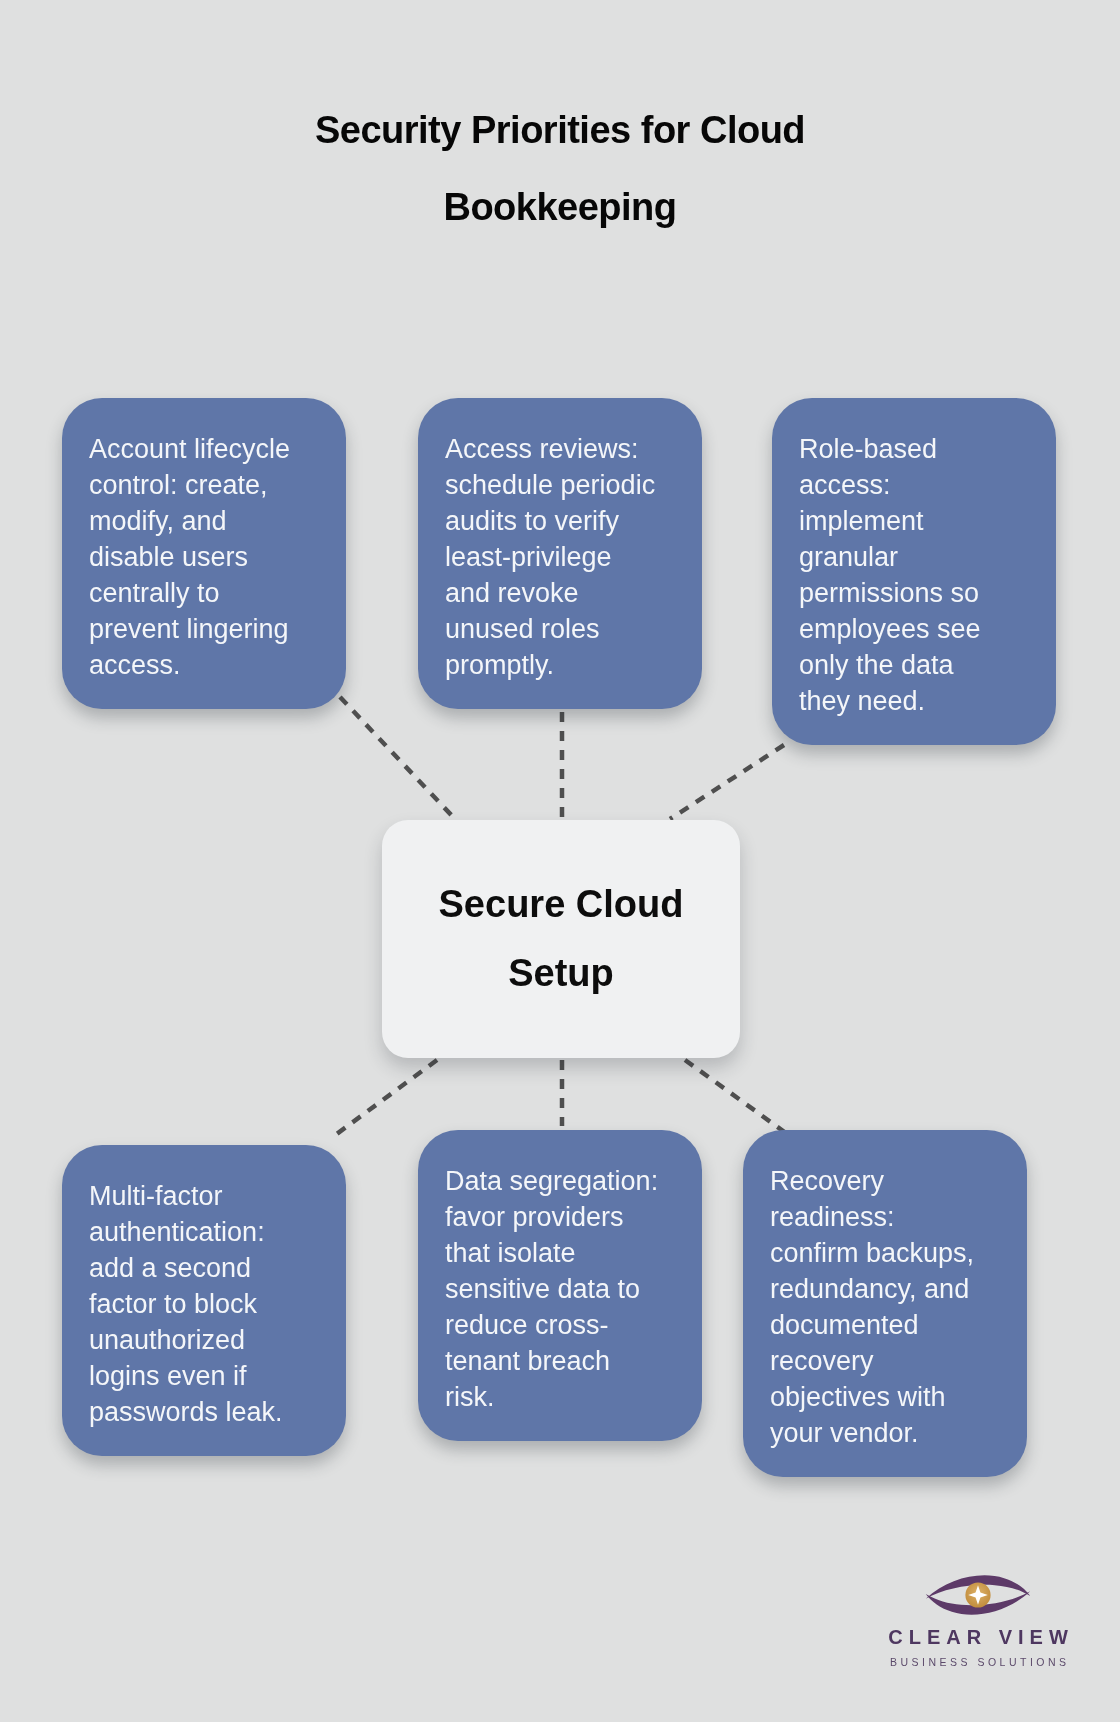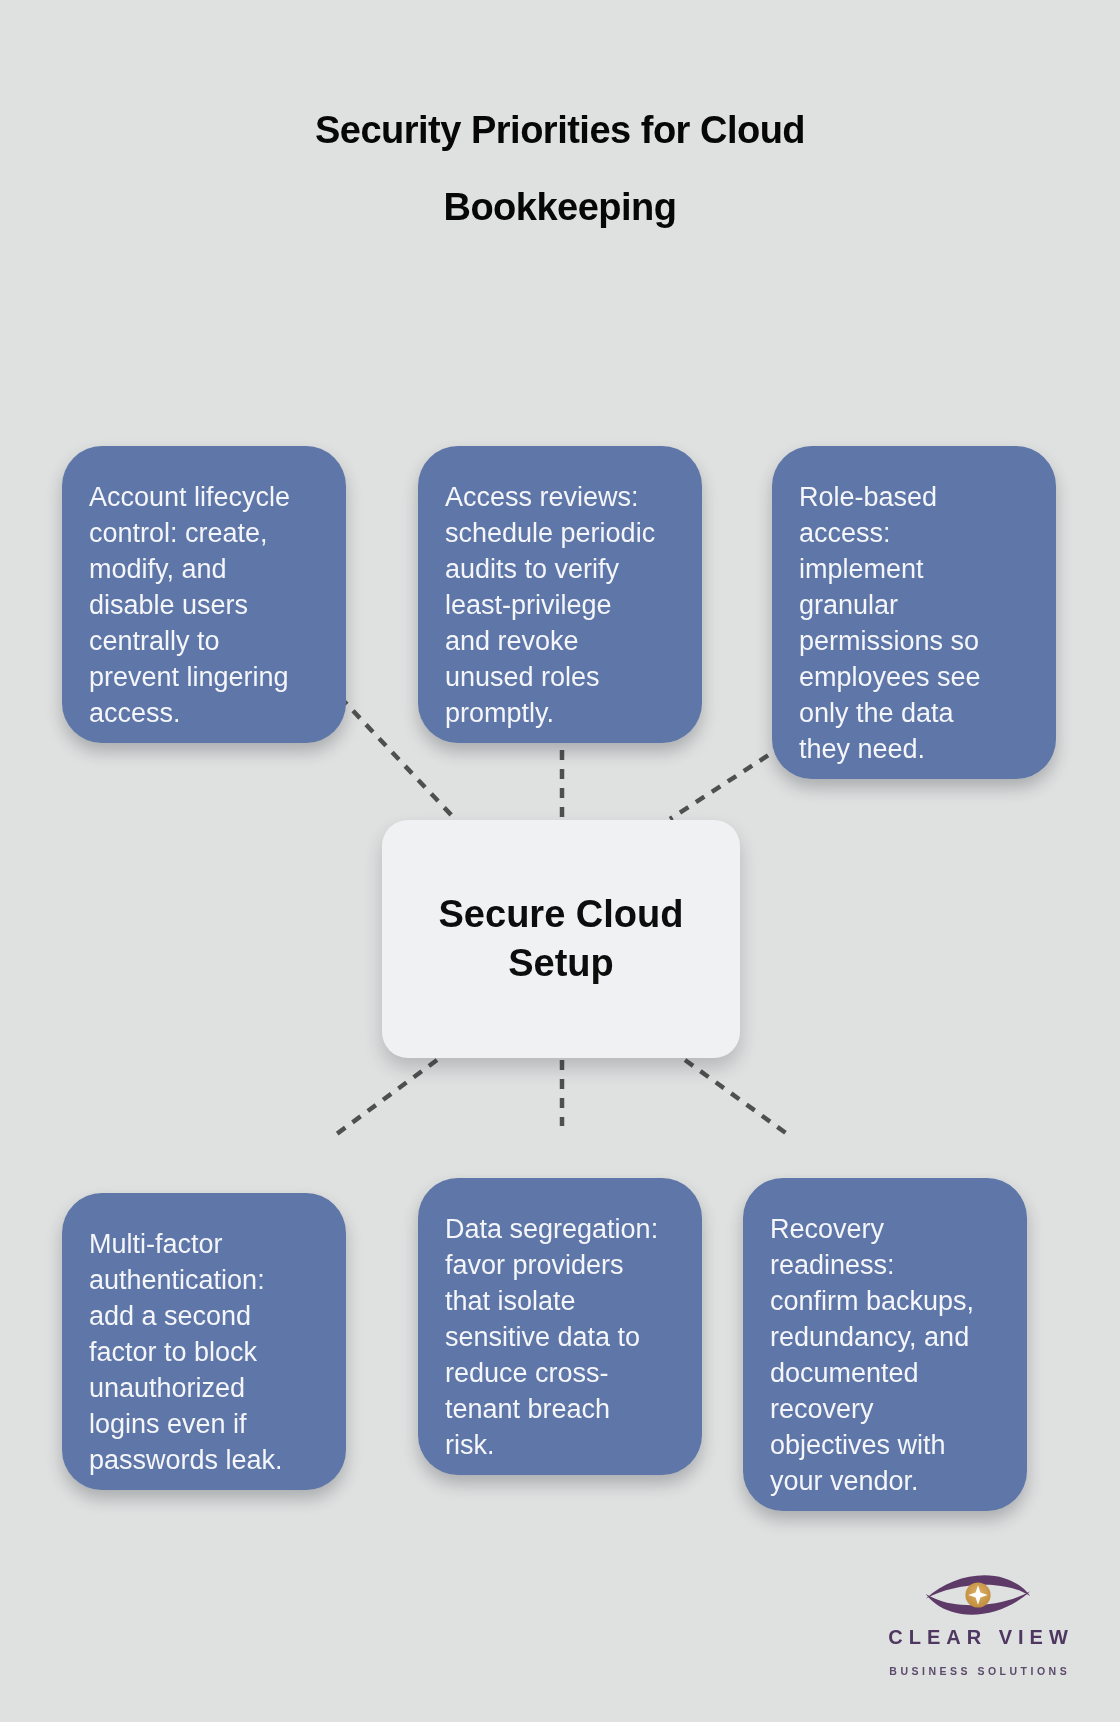--- a/index.html
+++ b/index.html
@@ -30,25 +30,24 @@
     position: absolute;
     top: 0; left: 0;
     width: 1120px; height: 1722px;
     pointer-events: none;
   }
 
   .node {
     position: absolute;
     width: 284px;
     box-sizing: border-box;
-    padding: 33px 22px 12px 27px;
+    padding: 33px 22px 26px 27px;
     border-radius: 40px;
     background: var(--blue, #5f76a8);
     box-shadow: 0 9px 16px rgba(40,45,55,0.28);
-    margin-top: 48px;
   }
   .node-text {
     color: var(--nodeText, #f4f6f9);
     font-size: 27px;
     line-height: 36px;
     white-space: pre-line;
   }
   .n1 { left: 62px;  top: 398px; }
   .n2 { left: 418px; top: 398px; }
   .n3 { left: 772px; top: 398px; }
@@ -62,21 +61,21 @@
     width: 358px; height: 238px;
     border-radius: 26px;
     background: var(--hubBg, #f0f1f2);
     box-shadow: 0 10px 18px rgba(40,45,55,0.22);
     display: flex;
     align-items: center;
     justify-content: center;
   }
   .hub-label {
     font-size: 38px;
-    line-height: 49px;
+    line-height: 69px;
     font-weight: 700;
     color: #0d0d0d;
     text-align: center;
     white-space: pre-line;
   }
 
   .brand {
     position: absolute;
     left: 868px; top: 1570px;
     width: 220px;
@@ -88,23 +87,23 @@
   .brand-name {
     margin-top: 6px;
     font-size: 20px;
     font-weight: 700;
     letter-spacing: 6px;
     color: var(--purple, #4e3760);
     white-space: nowrap;
     text-indent: 6px; 
   }
   .brand-tagline {
-    margin-top: 16px;
+    margin-top: 7px;
     font-size: 10.5px;
-    font-weight: 700;
+    font-weight: 400;
     letter-spacing: 3.5px;
     color: #5c4a6b;
     white-space: nowrap;
     text-indent: 3.5px;
   }
 </style>
 </head>
 <body style="--bg: #dfe0e0; --blue: #5f76a8; --nodeText: #f4f6f9; --hubBg: #f0f1f2; --purple: #4e3760;">
 
 <div class="title">Security Priorities for Cloud

